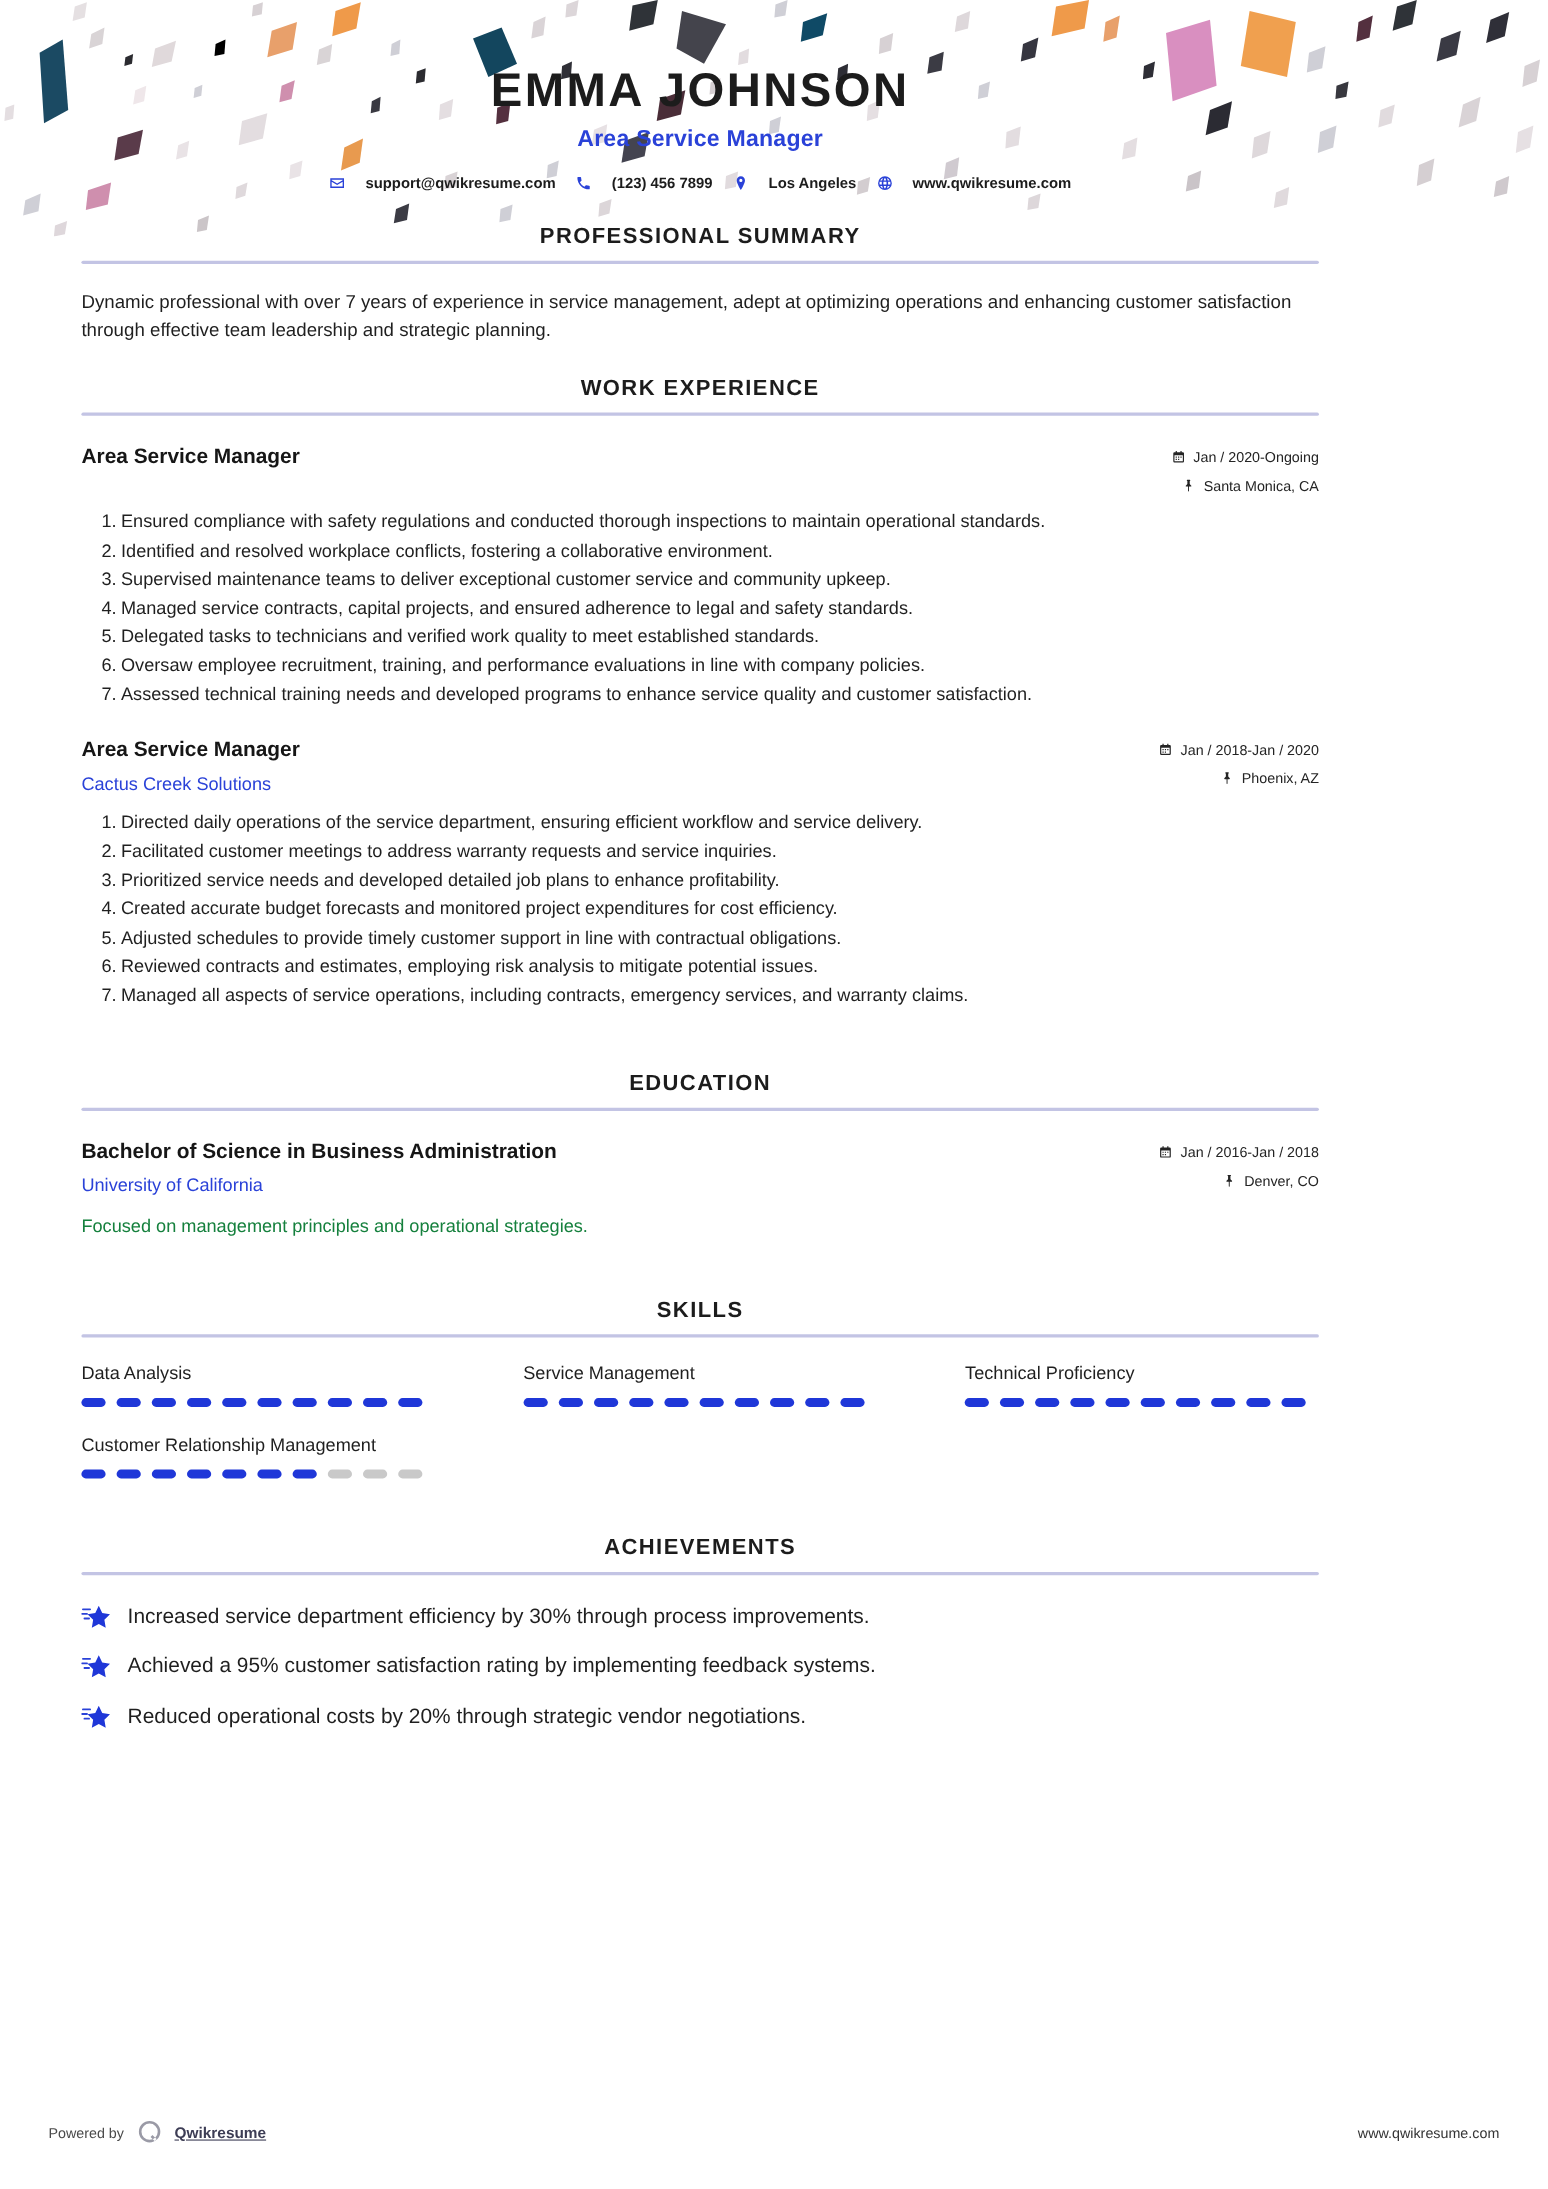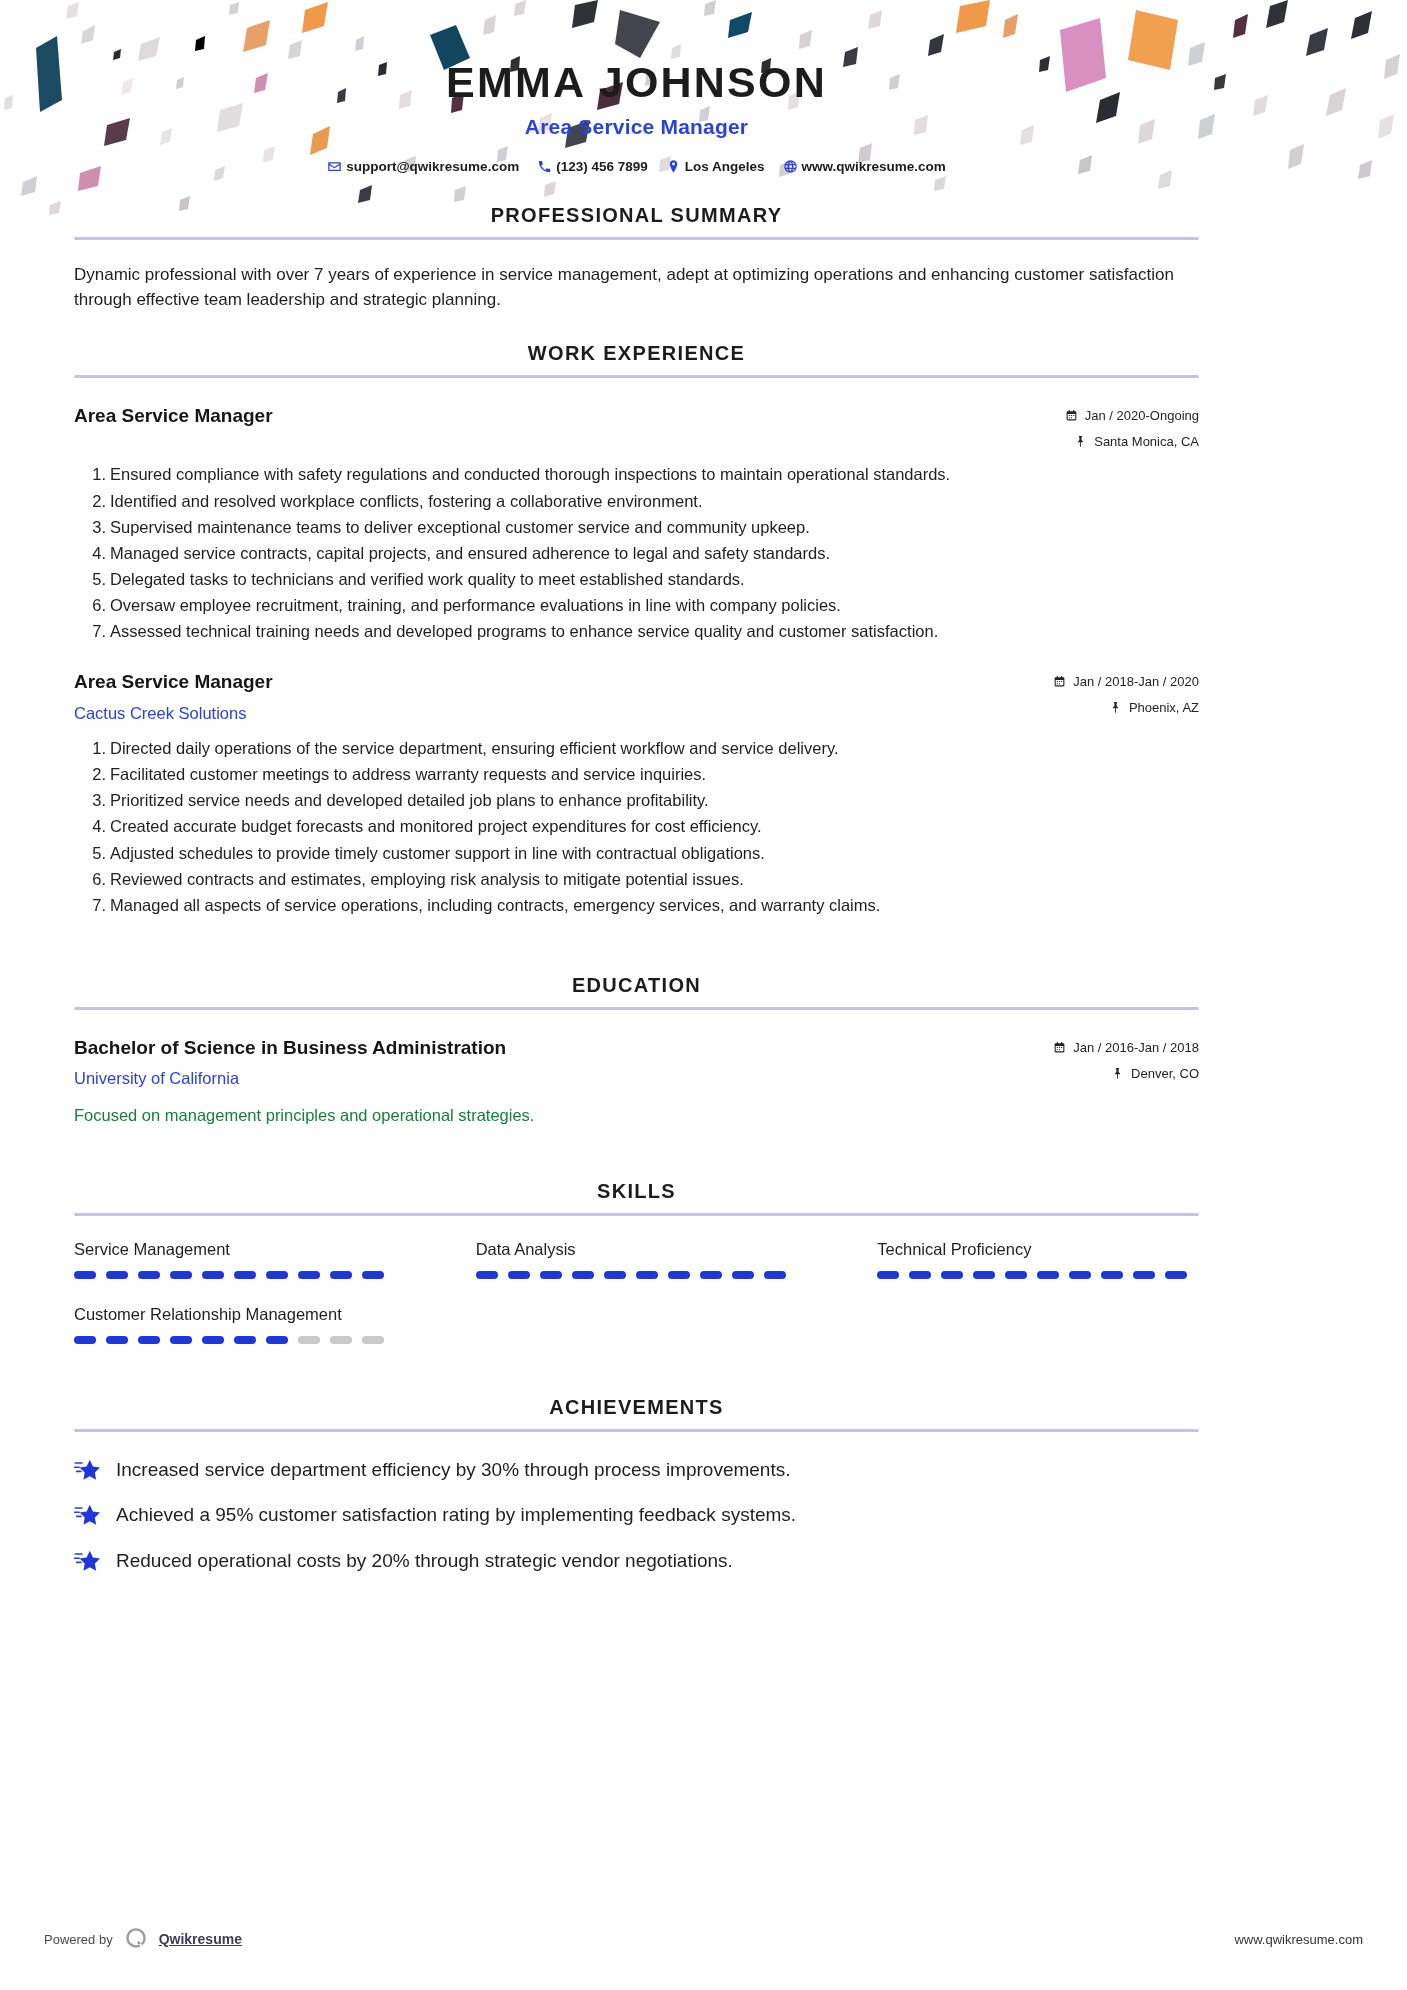--- a/index.html
+++ b/index.html
@@ -53,21 +53,21 @@
   .contact-row {
     margin-top: 20px;
     display: flex;
     justify-content: center;
     align-items: center;
     gap: 9px;
     font-size: 13.5px;
     font-weight: bold;
     color: #1c1c1c;
   }
-  .contact-item { display: flex; align-items: center; gap: 4px; white-space: nowrap; }
+  .contact-item { display: flex; align-items: center; gap: 18px; white-space: nowrap; }
   .contact-item + .contact-item { margin-left: 9px; }
   .ci-icon { display: inline-flex; width: 15px; height: 15px; color: #2a42d8; }
   .ci-icon svg { width: 100%; height: 100%; fill: currentColor; }
 
   
   .section { margin-top: 30px; }
   .section-title {
     text-align: center;
     font-size: 20px;
     font-weight: bold;
@@ -466,36 +466,36 @@
       <p class="entry-desc">Focused on management principles and operational strategies.</p>
     </div>
   </div>
 
   <div class="section" style="margin-top:52px">
     <h2 class="section-title">SKILLS</h2>
     <div class="section-rule"></div>
 
     <div class="skills-grid">
       <div>
+        <div class="skill-name">Data Analysis</div>
+        <div class="skill-bar">
+            <span class="pip on"></span>
+            <span class="pip on"></span>
+            <span class="pip on"></span>
+            <span class="pip on"></span>
+            <span class="pip on"></span>
+            <span class="pip on"></span>
+            <span class="pip on"></span>
+            <span class="pip on"></span>
+            <span class="pip on"></span>
+            <span class="pip on"></span>
+          </div>
+      </div>
+      <div>
         <div class="skill-name">Service Management</div>
-        <div class="skill-bar">
-            <span class="pip on"></span>
-            <span class="pip on"></span>
-            <span class="pip on"></span>
-            <span class="pip on"></span>
-            <span class="pip on"></span>
-            <span class="pip on"></span>
-            <span class="pip on"></span>
-            <span class="pip on"></span>
-            <span class="pip on"></span>
-            <span class="pip on"></span>
-          </div>
-      </div>
-      <div>
-        <div class="skill-name">Data Analysis</div>
         <div class="skill-bar">
             <span class="pip on"></span>
             <span class="pip on"></span>
             <span class="pip on"></span>
             <span class="pip on"></span>
             <span class="pip on"></span>
             <span class="pip on"></span>
             <span class="pip on"></span>
             <span class="pip on"></span>
             <span class="pip on"></span>

